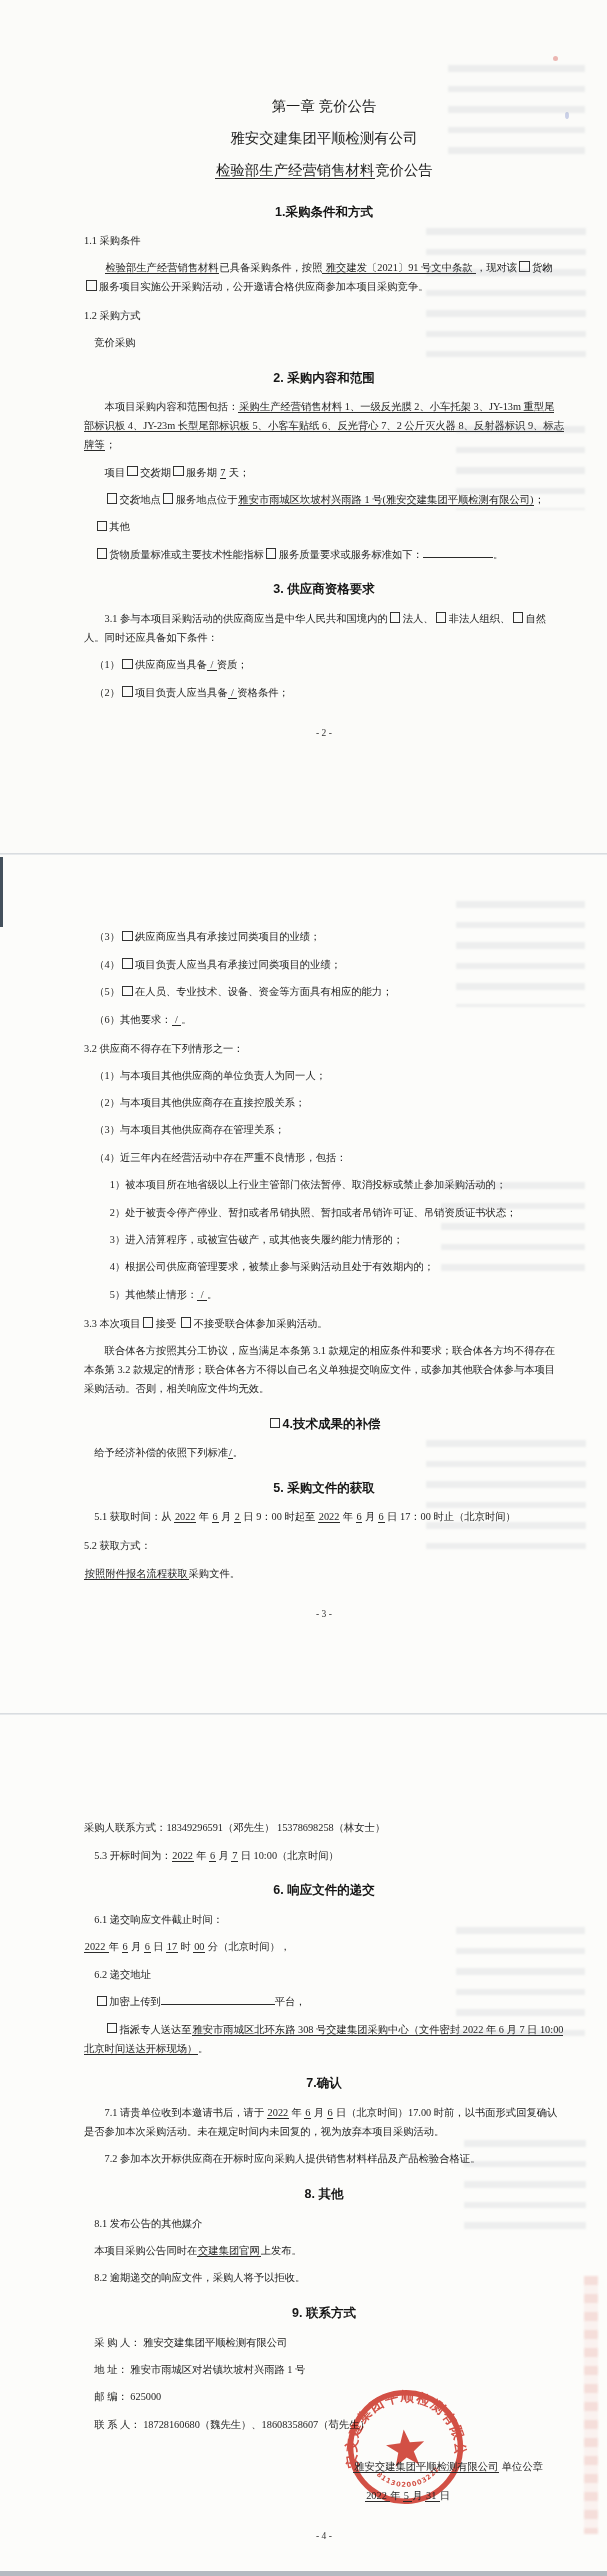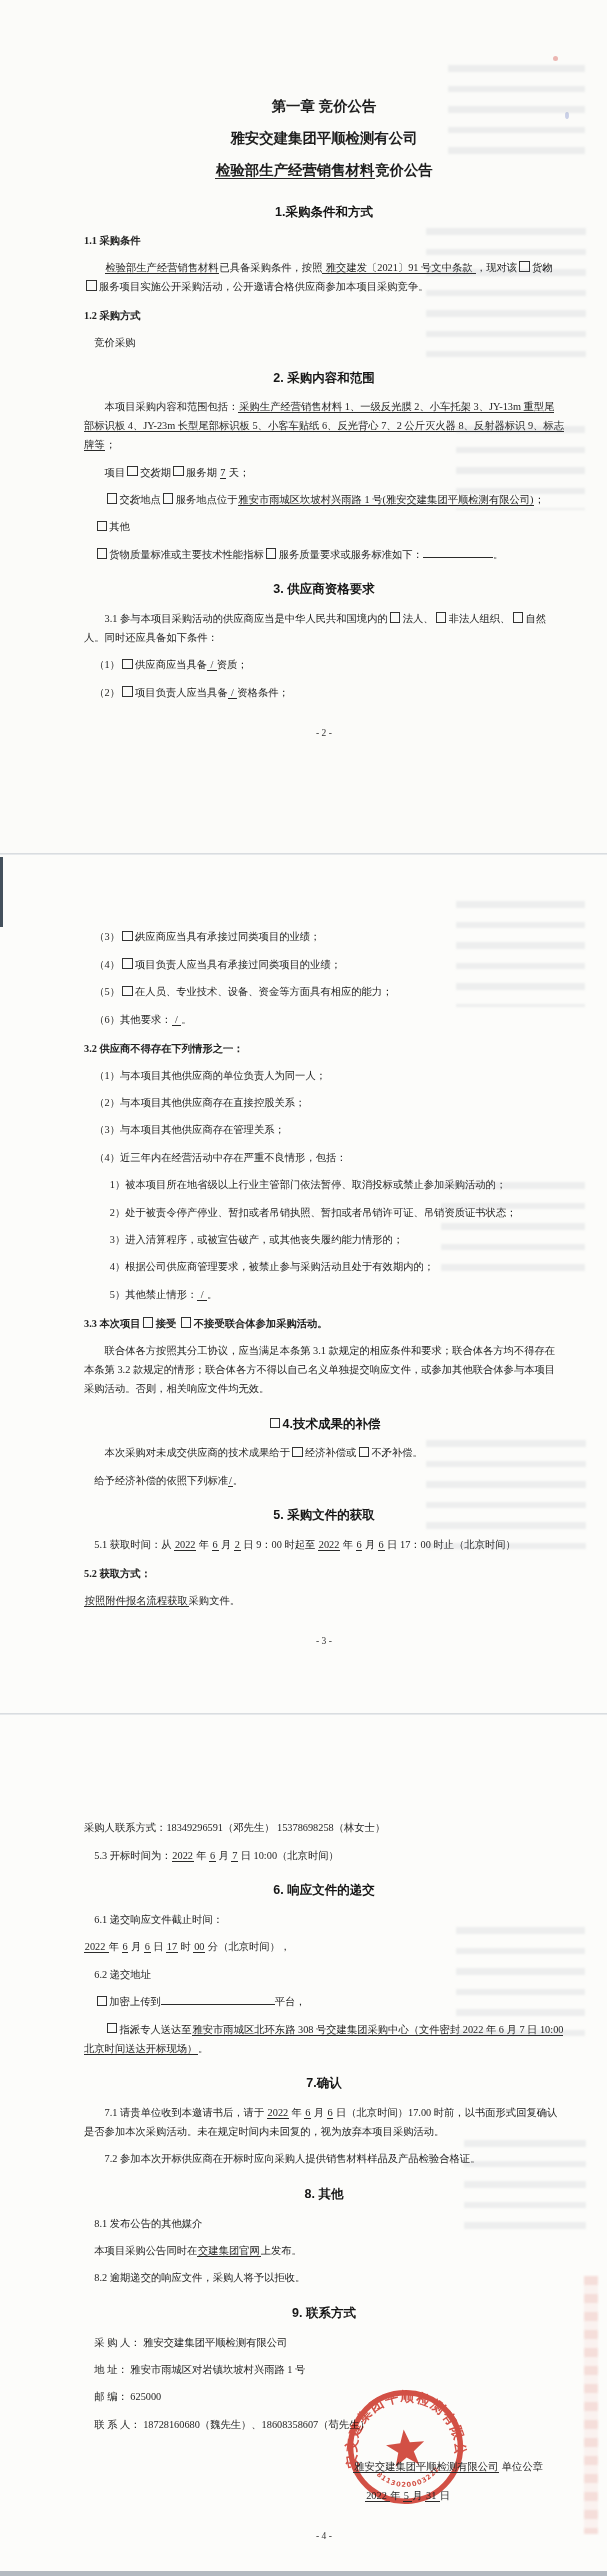--- a/index.html
+++ b/index.html
@@ -10,25 +10,25 @@
         padding-left:84px;padding-right:44px;overflow:hidden;}
   .page-1{height:855px;padding-top:90px;}
   .page-2{height:859px;padding-top:64px;background:#fcfcfa;}
   .page-3{height:1006px;padding-top:96px;background:#fcfcfa;}
   .page-sep{position:absolute;left:0;width:608px;height:2.3px;
             background:linear-gradient(180deg,#d2d6da,#eef0f1);z-index:4;}
   .edge-notch{position:absolute;left:0;width:3px;height:70px;background:#44505c;z-index:5;}
   .bottom-strip{position:absolute;left:0;bottom:0;width:608px;height:5.3px;background:#b4bac1;z-index:5;}
 
   
-  .title{font-family:"Liberation Sans","DejaVu Sans",sans-serif;font-weight:bold;
+  .title{font-family:"Liberation Sans","DejaVu Sans",sans-serif;font-weight:normal;
          font-size:14.4px;line-height:32px;text-align:center;margin:0;color:#1d1d1d;}
   .h1{font-family:"Liberation Sans","DejaVu Sans",sans-serif;font-weight:bold;
       font-size:12.5px;line-height:18px;margin:16.7px 0 10.6px;color:#161616;text-align:center;}
-  .sub{font-weight:bold;font-size:10.3px;line-height:16.7px;margin:12px 0 8.4px;}
+  .sub{font-weight:normal;font-size:10.3px;line-height:16.7px;margin:12px 0 8.4px;}
   .p{font-size:10.3px;line-height:19px;margin:8.4px 0;}
   .ind1{text-indent:1em;}
   .ind2{text-indent:2em;}
   .ind3{text-indent:2.5em;}
   .pn{font-size:9.5px;text-align:center;margin-top:26px;color:#333;}
   .right1{font-size:10.3px;line-height:19px;margin:23px 21px 0 0;text-align:right;position:relative;z-index:3;}
   .right2{font-size:10.3px;line-height:19px;margin:10.6px 114px 0 0;text-align:right;position:relative;z-index:3;font-family:Liberation Serif, serif;}
   .u{border-bottom:0.8px solid #2a2a2a;padding:0 0.8px;}
   .blank{display:inline-block;border-bottom:0.8px solid #2a2a2a;height:10px;vertical-align:baseline;}
 
@@ -99,21 +99,20 @@
         <div class="p ind1"><span>（3）与本项目其他供应商存在管理关系；</span></div>
         <div class="p ind1"><span>（4）近三年内在经营活动中存在严重不良情形，包括：</span></div>
         <div class="p ind3"><span>1）被本项目所在地省级以上行业主管部门依法暂停、取消投标或禁止参加采购活动的；</span></div>
         <div class="p ind3"><span>2）处于被责令停产停业、暂扣或者吊销执照、暂扣或者吊销许可证、吊销资质证书状态；</span></div>
         <div class="p ind3"><span>3）进入清算程序，或被宣告破产，或其他丧失履约能力情形的；</span></div>
         <div class="p ind3"><span>4）根据公司供应商管理要求，被禁止参与采购活动且处于有效期内的；</span></div>
         <div class="p ind3"><span>5）其他禁止情形：</span><span class="u"> / </span><span>。</span></div>
         <div class="sub"><span>3.3  本次项目</span><span class="cb"></span><span>接受 </span><span class="cb"></span><span>不接受联合体参加采购活动。</span></div>
         <div class="p ind2"><span>联合体各方按照其分工协议，应当满足本条第 3.1 款规定的相应条件和要求；联合体各方均不得存在本条第 3.2 款规定的情形；联合体各方不得以自己名义单独提交响应文件，或参加其他联合体参与本项目采购活动。否则，相关响应文件均无效。</span></div>
         <div class="h1"><span class="cb"></span><span>4.技术成果的补偿</span></div>
-        <div class="p ind2"><span>本次采购对未成交供应商的技术成果给于</span><span class="cb"></span><span>经济补偿或</span><span class="cb checked"></span><span>不予补偿。</span></div>
         <div class="p ind1"><span>给予经济补偿的依照下列标准</span><span class="u">/</span><span>。</span></div>
         <div class="h1"><span>5. 采购文件的获取</span></div>
         <div class="p ind1"><span>5.1 获取时间：从 </span><span class="u">2022</span><span> 年 </span><span class="u">6</span><span> 月 </span><span class="u">2</span><span> 日 9：00 时起至 </span><span class="u">2022</span><span> 年 </span><span class="u">6</span><span> 月 </span><span class="u">6</span><span> 日 17：00 时止（北京时间）</span></div>
         <div class="sub"><span>5.2  获取方式：</span></div>
         <div class="p"><span class="u">按照附件报名流程获取</span><span>采购文件。</span></div>
         <div class="pn"><span>- 3 -</span></div>
       </div>
     <div class="ghost" style="left:456px;top:46px;width:129px;height:106px;"></div>
     <div class="ghost" style="left:441px;top:327px;width:144px;height:91px;"></div>
     <div class="ghost" style="left:426px;top:585px;width:160px;height:114px;"></div>

